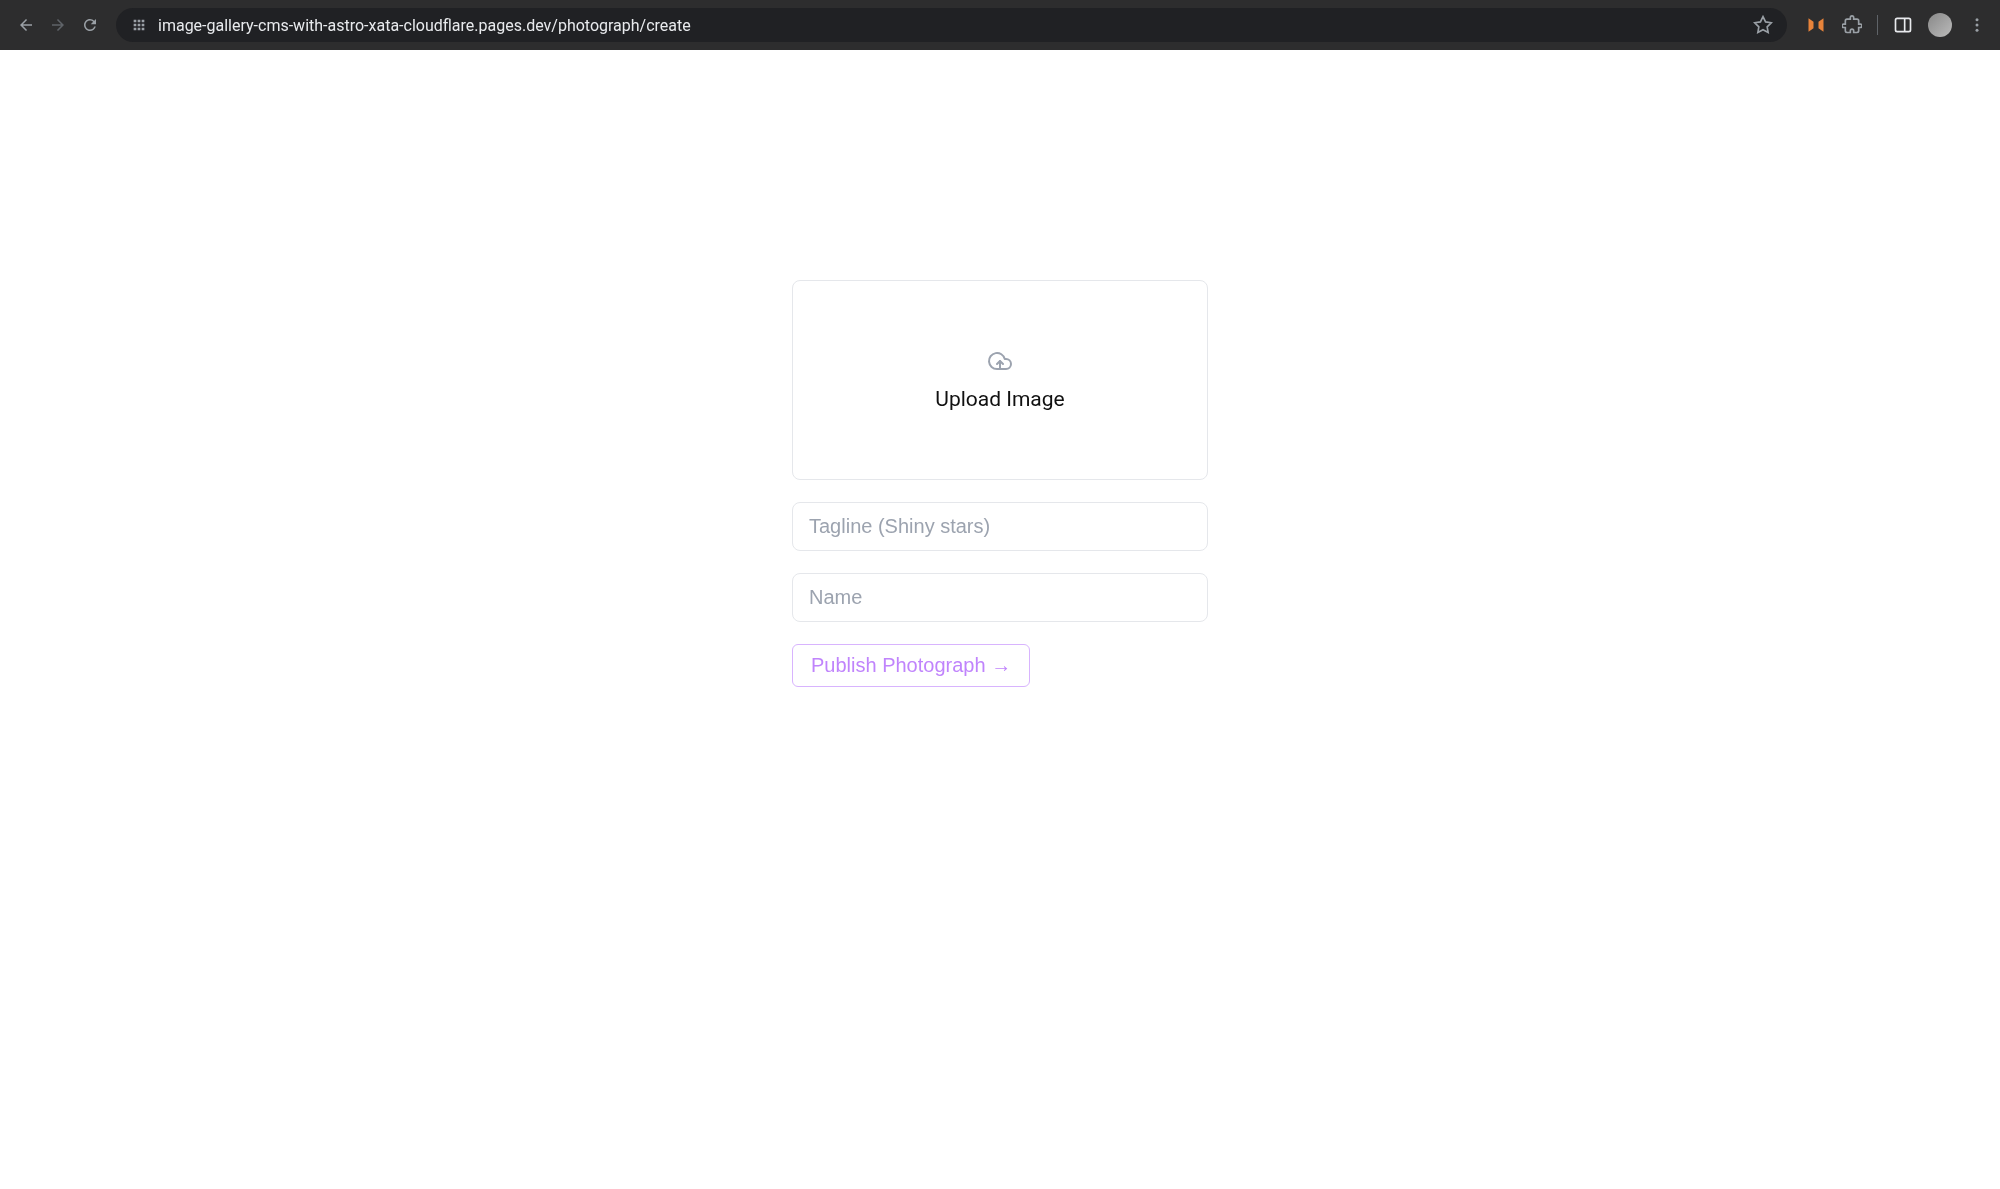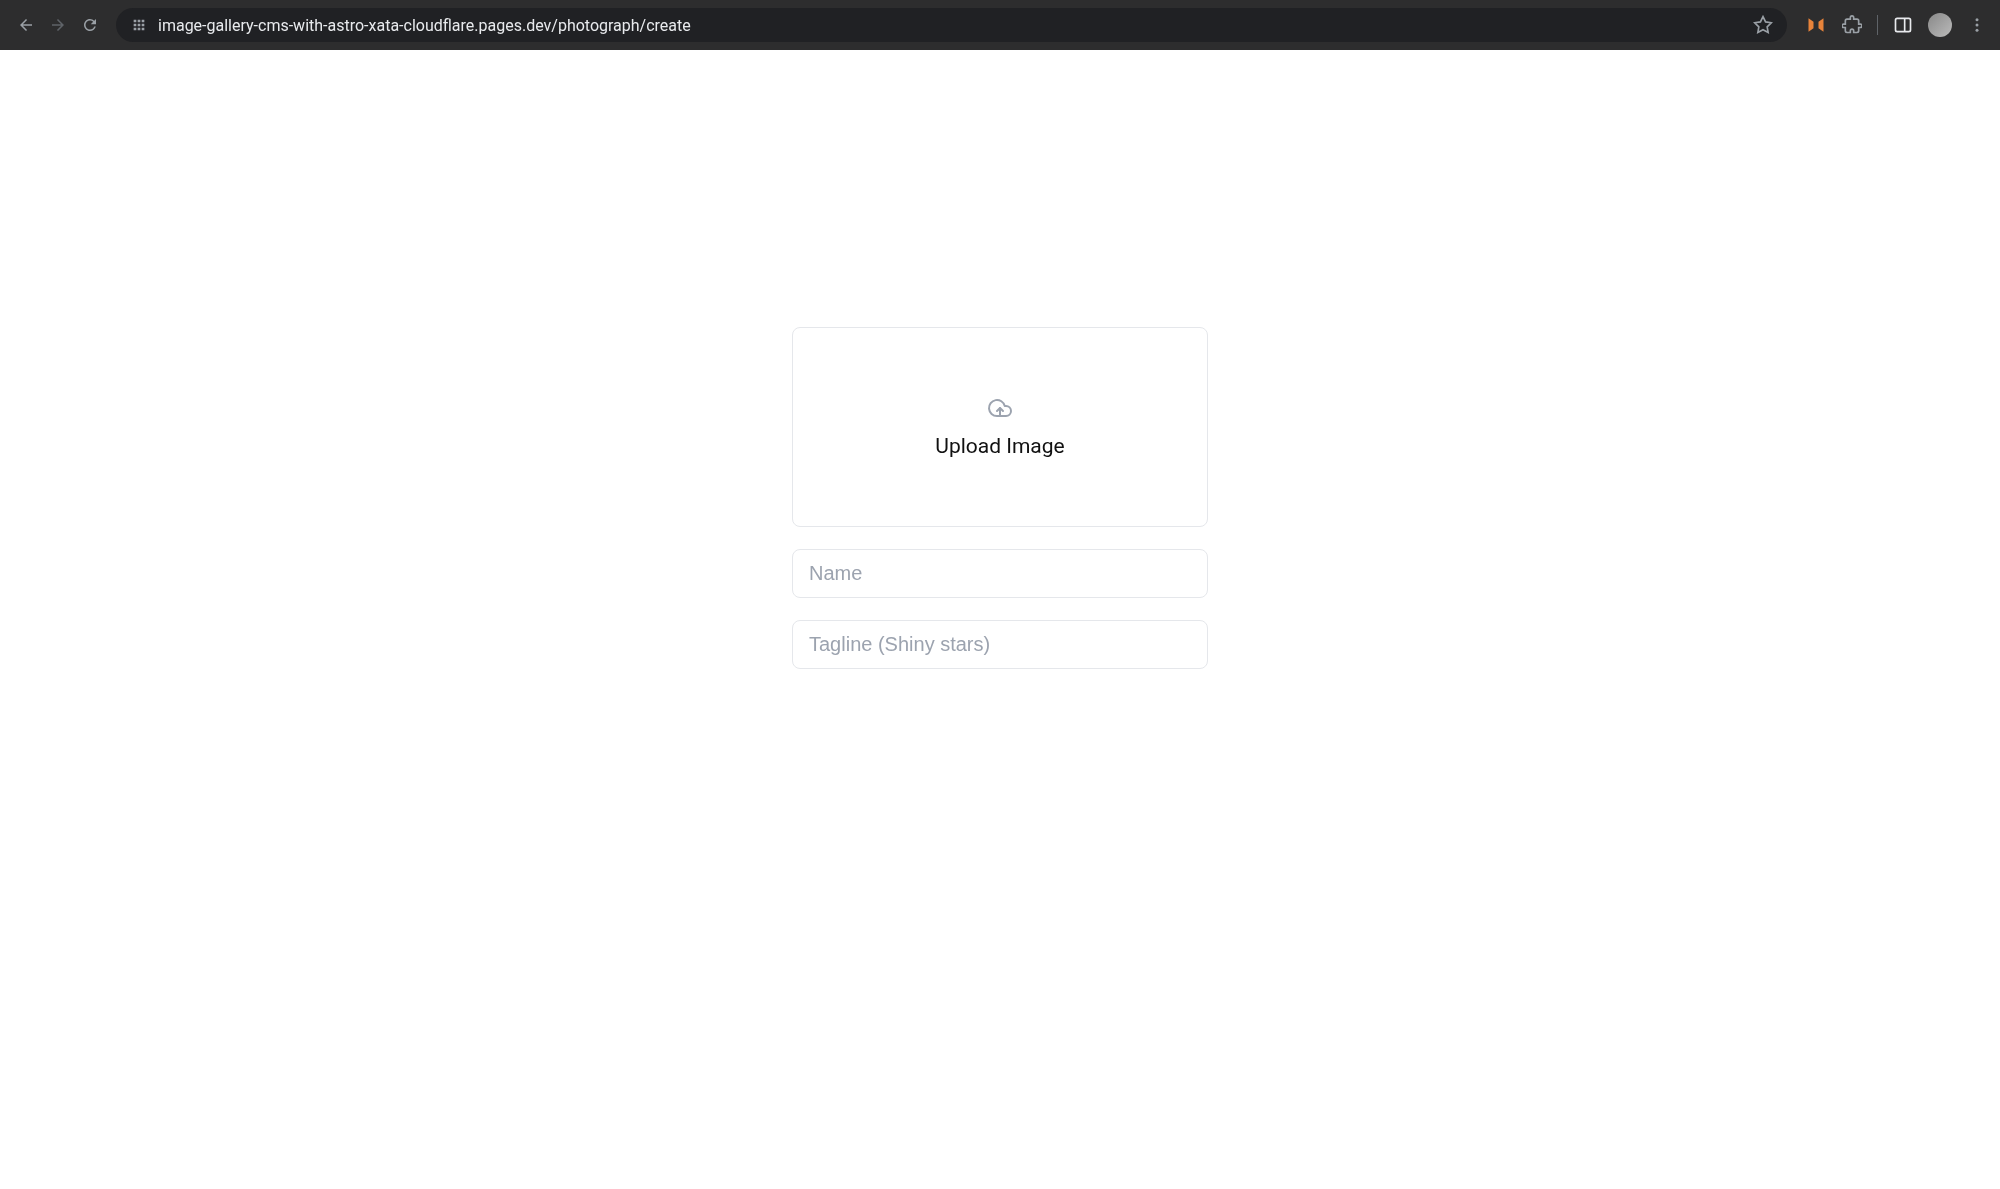--- a/index.html
+++ b/index.html
@@ -92,21 +92,20 @@
       min-height: calc(100vh - 50px);
       padding-top: 230px;
       display: flex;
       justify-content: center;
     }
     .form-container {
       width: 416px;
       display: flex;
       flex-direction: column;
       gap: 22px;
-      margin-top: 47px;
     }
     .upload-box {
       border: 1px solid #e5e7eb;
       border-radius: 8px;
       height: 200px;
       display: flex;
       flex-direction: column;
       align-items: center;
       justify-content: center;
       gap: 10px;
@@ -213,21 +212,24 @@
       <div class="cloud-icon">
         <svg width="30" height="24" viewBox="0 0 24 24" fill="none" stroke="currentColor" stroke-width="2" stroke-linecap="round" stroke-linejoin="round">
           <path d="M18 10h-1.26A8 8 0 1 0 9 20h9a5 5 0 0 0 0-10z"></path>
           <polyline points="12 12 12 20"></polyline>
           <polyline points="9 15 12 12 15 15"></polyline>
         </svg>
       </div>
       <div class="upload-label">Upload Image</div>
     </div>
 
+    <input type="text" class="text-input" placeholder="Tagline (Shiny stars)" style="">
+
     <input type="text" class="text-input" placeholder="Name" style="">
 
-    <input type="text" class="text-input" placeholder="Tagline (Shiny stars)" style="">
-
-
-
+
+
+    <button class="publish-btn">
+      <span>Publish Photograph →</span>
+    </button>
 
   </div>
 </div>
 
 </body></html>

